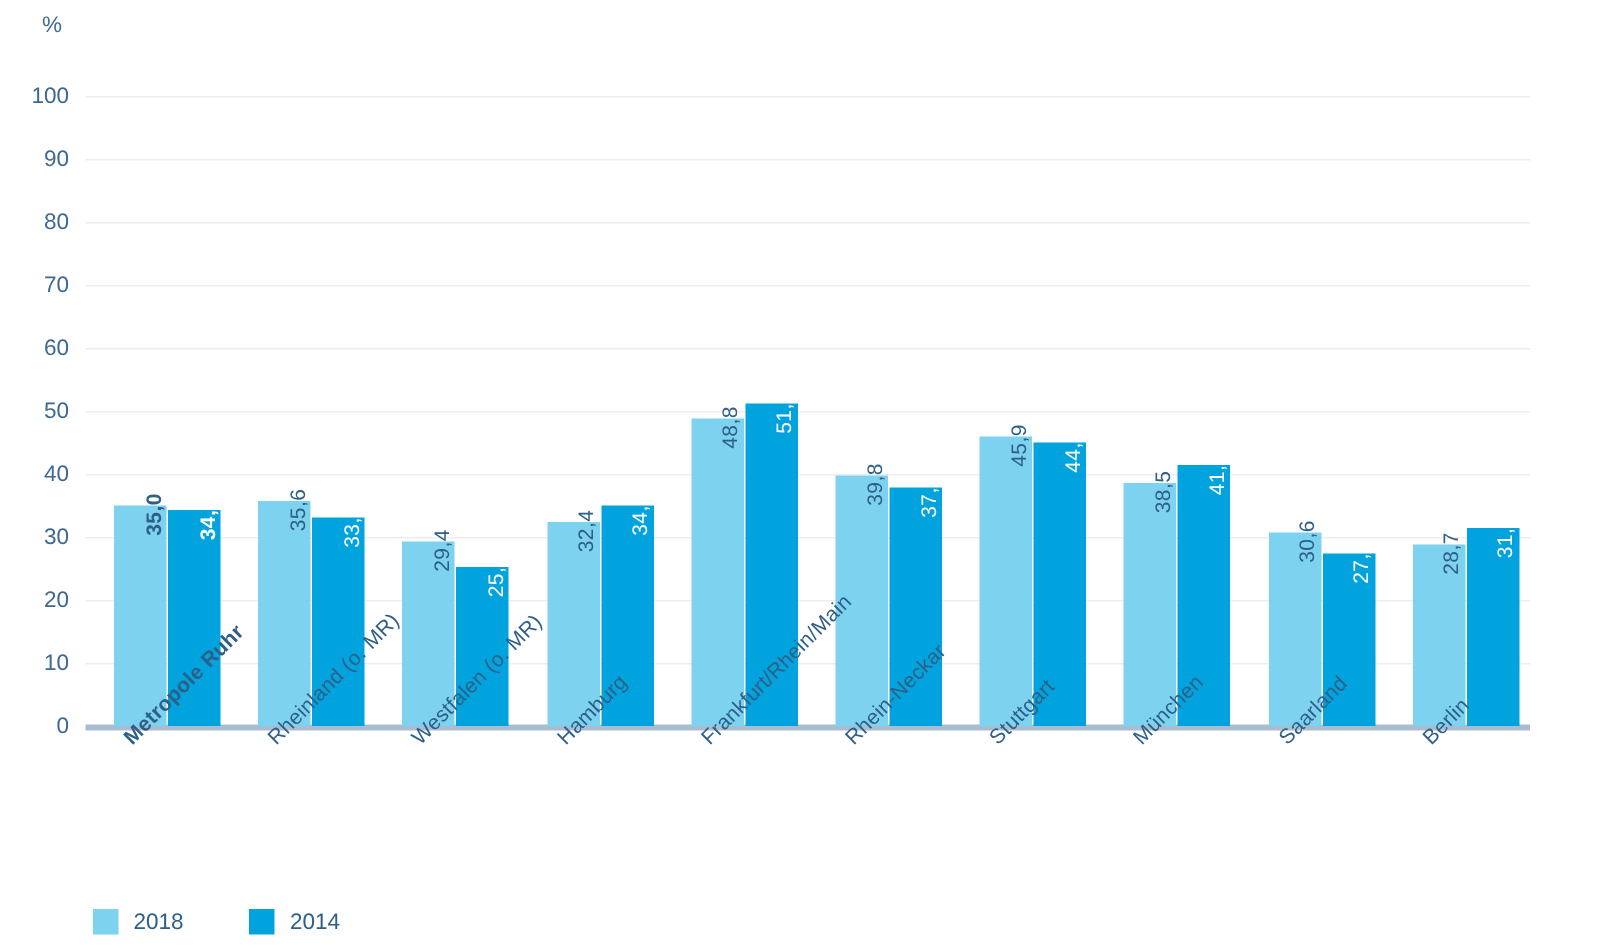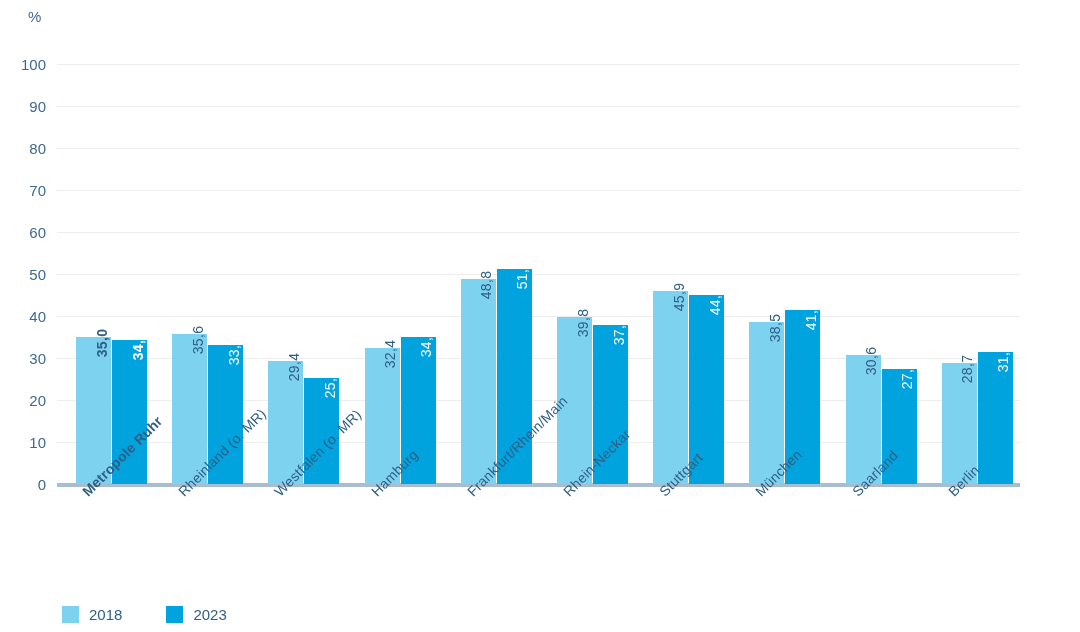--- a/index.html
+++ b/index.html
@@ -279,17 +279,17 @@
       <div class="xlabel" style="left: 887.8px;">Berlin</div>
     </div>
 
   <div class="legend" id="legend">
       <div class="legend-item">
         <span class="legend-swatch" style="background: rgb(125, 210, 240);"></span>
         <span class="legend-label">2018</span>
       </div>
       <div class="legend-item">
         <span class="legend-swatch" style="background: rgb(0, 163, 221);"></span>
-        <span class="legend-label">2023</span>
+        <span class="legend-label">2014</span>
       </div>
     </div>
 
 </div>
 
 </body></html>

